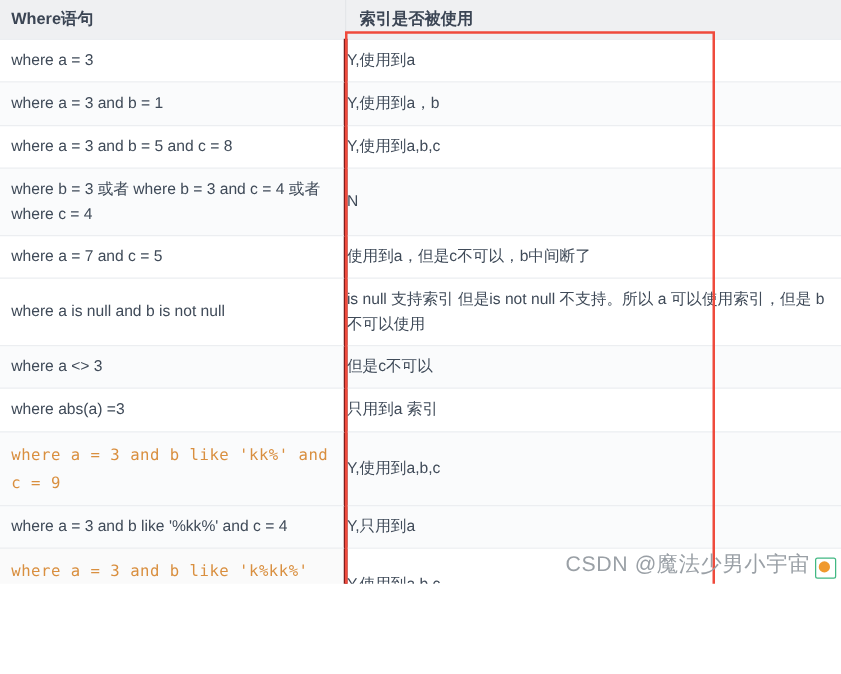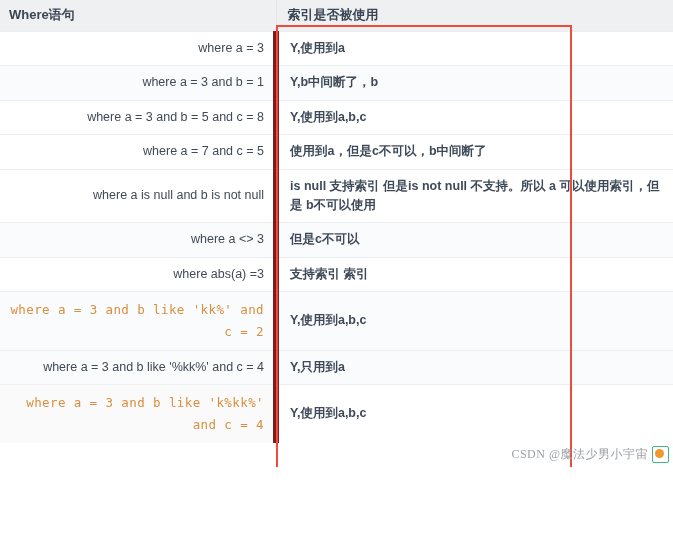--- a/index.html
+++ b/index.html
@@ -49,24 +49,24 @@
 
   tbody td {
     vertical-align: middle;
     padding: 7px 9px;
     border-top: 1px solid #eceef1;
     line-height: 1.55;
     word-break: break-word;
     background: #ffffff;
   }
   tbody tr.alt td { background: #fafbfc; }
-  tbody td.right-cell { padding-left: 11px; font-weight: bold; }
-
-  
-  tbody td.left-cell { border-right: 6px solid #7f1d1d; text-align: right; }
+  tbody td.right-cell { padding-left: 0; }
+
+  
+  tbody td.left-cell { border-right: 3px solid #7f1d1d; }
   thead th.h-left { border-right: 1px solid #e4e6e9; }
 
   
   .code-cell {
     font-family: "DejaVu Sans Mono", "Liberation Mono", monospace;
     color: #d98f3f;
     font-size: 12.5px;
     letter-spacing: .4px;
     line-height: 1.75;
     background: #fafafa;
@@ -86,23 +86,23 @@
   }
 
   
   #watermark {
     position: absolute;
     right: 4px;
     bottom: 4px;
     display: flex;
     align-items: flex-end;
     gap: 4px;
-    font-size: 12px;
+    font-size: 17px;
     color: #9aa0a6;
-    font-family: Liberation Serif, serif;
+    font-family: Liberation Sans, sans-serif;
     letter-spacing: .5px;
     white-space: nowrap;
     z-index: 8;
   }
   #watermark .wm-logo {
     display: inline-block;
     width: 15px;
     height: 15px;
     border: 1px solid #41b883;
     border-radius: 2px;
@@ -136,52 +136,56 @@
     </thead>
     <tbody>
 
       <tr>
         <td class="left-cell">where a = 3</td>
         <td class="right-cell">Y,使用到a</td>
       </tr>
 
       <tr class="alt">
         <td class="left-cell">where a = 3 and b = 1</td>
-        <td class="right-cell">Y,b中间断了，b</td>
+        <td class="right-cell">Y,使用到a，b</td>
       </tr>
 
       <tr>
         <td class="left-cell">where a = 3 and b = 5 and c = 8</td>
         <td class="right-cell">Y,使用到a,b,c</td>
       </tr>
 
+      <tr class="alt">
+        <td class="left-cell">where b = 3 或者 where b = 3 and c = 4 或者 where c = 4</td>
+        <td class="right-cell">N</td>
+      </tr>
 
       <tr>
         <td class="left-cell">where a = 7 and c = 5</td>
         <td class="right-cell">使用到a，但是c不可以，b中间断了</td>
       </tr>
 
 
       <tr>
         <td class="left-cell">where a is  null and b is not null</td>
         <td class="right-cell">is null 支持索引 但是is not null 不支持。所以 a 可以使用索引，但是 b不可以使用</td>
       </tr>
 
       <tr class="alt">
         <td class="left-cell">where a &lt;&gt; 3</td>
         <td class="right-cell">但是c不可以</td>
       </tr>
 
       <tr>
         <td class="left-cell">where abs(a) =3</td>
-        <td class="right-cell">支持索引 索引</td>
-      </tr>
-
-      <tr class="alt">
-        <td class="left-cell code-cell">where a =  3 and b like 'kk%' and c = 2</td>
+        <td class="right-cell">只用到a 索引</td>
+      </tr>
+
+      <tr class="alt">
+        <td class="left-cell code-cell">where a =  3 and b like 'kk%' and c = 9</td>
         <td class="right-cell">Y,使用到a,b,c</td>
       </tr>
 
 
       <tr class="alt">
         <td class="left-cell">where a = 3 and b like '%kk%' and c = 4</td>
         <td class="right-cell">Y,只用到a</td>
       </tr>
 
       <tr>

